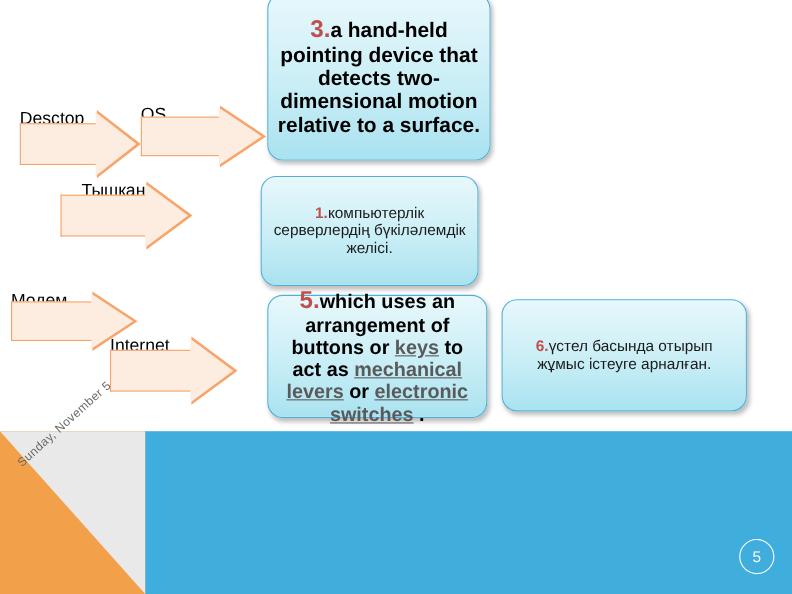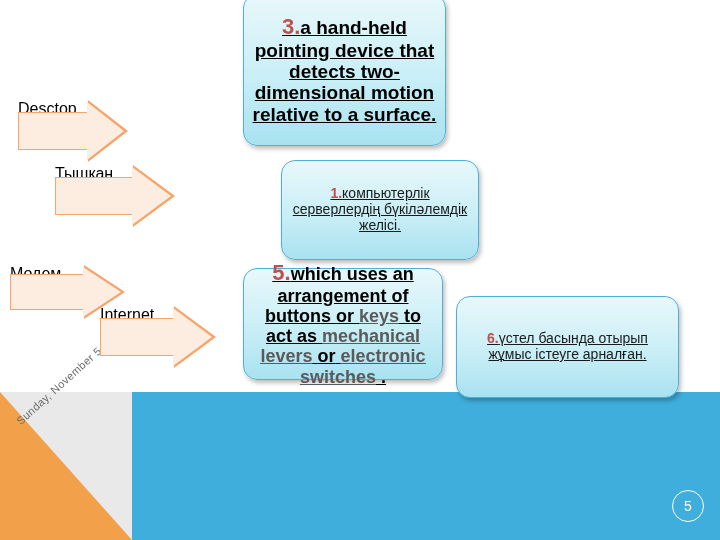--- a/index.html
+++ b/index.html
@@ -104,21 +104,20 @@
     font-weight: bold;
     padding: 6px 8px;
     display: flex;
     align-items: center;
     justify-content: center;
     overflow: visible;
   }
   .box .inner {
     width: 100%;
     line-height: 1.12;
-    text-decoration: underline;
   }
   .num {
     color: #C0504D;
     font-weight: bold;
   }
   .num-big {
     font-size: 22px;
   }
   .kk-box {
     font-weight: normal;
@@ -154,26 +153,34 @@
 
   <div class="arrow-shape" style="left:18px; top:100px; width:110px; height:62px;">
     <div class="arrow-rect" style="left:0; top:12px; width:72px; height:38px; border-right:none;"></div>
     <div class="arrow-tri" style="left:70px; top:0; border-top:31px solid transparent; border-bottom:31px solid transparent; border-left:40px solid #F6A46A;"></div>
     <div class="arrow-tri" style="left:69px; top:2px; border-top:29px solid transparent; border-bottom:29px solid transparent; border-left:37px solid #FDEDE0;"></div>
     <div class="arrow-label" style="width:76px;">
       <span>Desctop computer</span>
     </div>
   </div>
 
+  <div class="arrow-shape" style="left:128px; top:96px; width:114px; height:56px;">
+    <div class="arrow-rect" style="left:0; top:10px; width:74px; height:36px; border-right:none;"></div>
+    <div class="arrow-tri" style="left:72px; top:0; border-top:28px solid transparent; border-bottom:28px solid transparent; border-left:42px solid #F6A46A;"></div>
+    <div class="arrow-tri" style="left:71px; top:2px; border-top:26px solid transparent; border-bottom:26px solid transparent; border-left:39px solid #FDEDE0;"></div>
+    <div class="arrow-label" style="width:78px;">
+      <span>OS</span>
+    </div>
+  </div>
 
   <div class="arrow-shape" style="left:55px; top:165px; width:120px; height:62px;">
     <div class="arrow-rect" style="left:0; top:12px; width:80px; height:38px; border-right:none;"></div>
     <div class="arrow-tri" style="left:78px; top:0; border-top:31px solid transparent; border-bottom:31px solid transparent; border-left:42px solid #F6A46A;"></div>
     <div class="arrow-tri" style="left:77px; top:2px; border-top:29px solid transparent; border-bottom:29px solid transparent; border-left:39px solid #FDEDE0;"></div>
-    <div class="arrow-label" style="width:82px;">
+    <div class="arrow-label" style="width:82px;margin-left:19px;">
       <span>Тышқан</span>
     </div>
   </div>
 
   <div class="arrow-shape" style="left:10px; top:265px; width:115px; height:54px;">
     <div class="arrow-rect" style="left:0; top:9px; width:76px; height:36px; border-right:none;"></div>
     <div class="arrow-tri" style="left:74px; top:0; border-top:27px solid transparent; border-bottom:27px solid transparent; border-left:41px solid #F6A46A;"></div>
     <div class="arrow-tri" style="left:73px; top:2px; border-top:25px solid transparent; border-bottom:25px solid transparent; border-left:38px solid #FDEDE0;"></div>
     <div class="arrow-label" style="width:80px;">
       <span>Модем</span>
@@ -190,37 +197,37 @@
   </div>
 
   <div class="box" id="box3" style="left:243px; top:-6px; width:203px; height:152px;">
     <div class="inner">
       <span class="num num-big">3.</span><span>a hand-held pointing device that detects two-dimensional motion relative to a surface.</span>
     </div>
   </div>
 
 
 
-  <div class="box kk-box" style="left:237px; top:160px; width:198px; height:100px;margin-left:44px;">
+  <div class="box kk-box" style="left:237px; top:160px; width:198px; height:100px;">
     <div class="inner">
       <span class="num">1.</span><span>компьютерлік серверлердің бүкіләлемдік желісі.</span>
     </div>
   </div>
 
   <div class="box" id="box5" style="left:243px; top:268px; width:200px; height:112px;">
     <div class="inner">
       <span class="num num-big">5.</span><span>which uses an arrangement of buttons or</span>
       <span class="lnk">keys</span>
       <span>to act as</span>
       <span class="lnk">mechanical levers</span>
       <span>or</span>
       <span class="lnk">electronic switches</span>
       <span>.</span>
     </div>
   </div>
 
-  <div class="box kk-box" style="left:456px; top:272px; width:223px; height:102px;margin-top:24px;">
+  <div class="box kk-box" style="left:456px; top:272px; width:223px; height:102px;">
     <div class="inner">
       <span class="num">6.</span><span>үстел басында отырып жұмыс істеуге арналған.</span>
     </div>
   </div>
 
 </div>
 
 </body></html>

